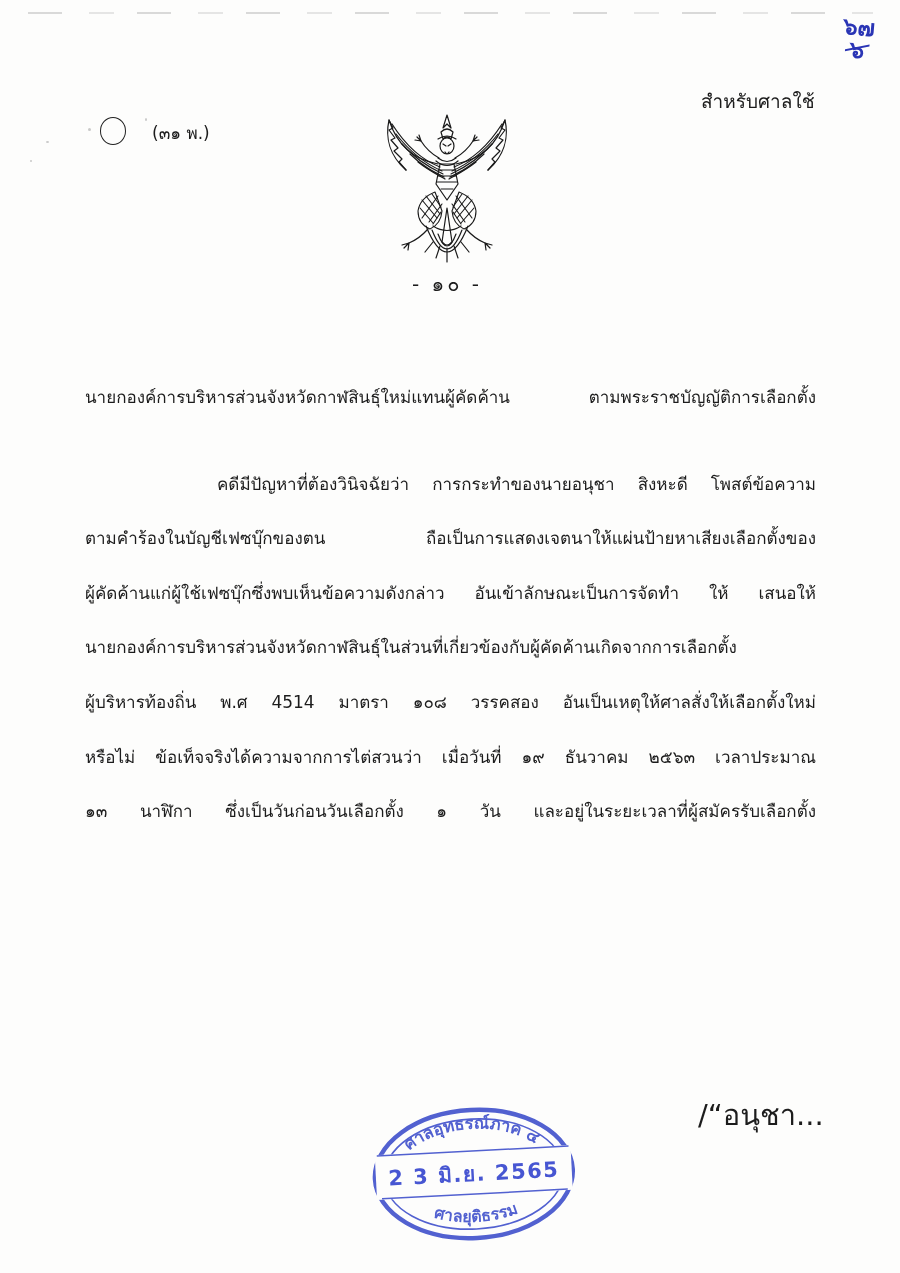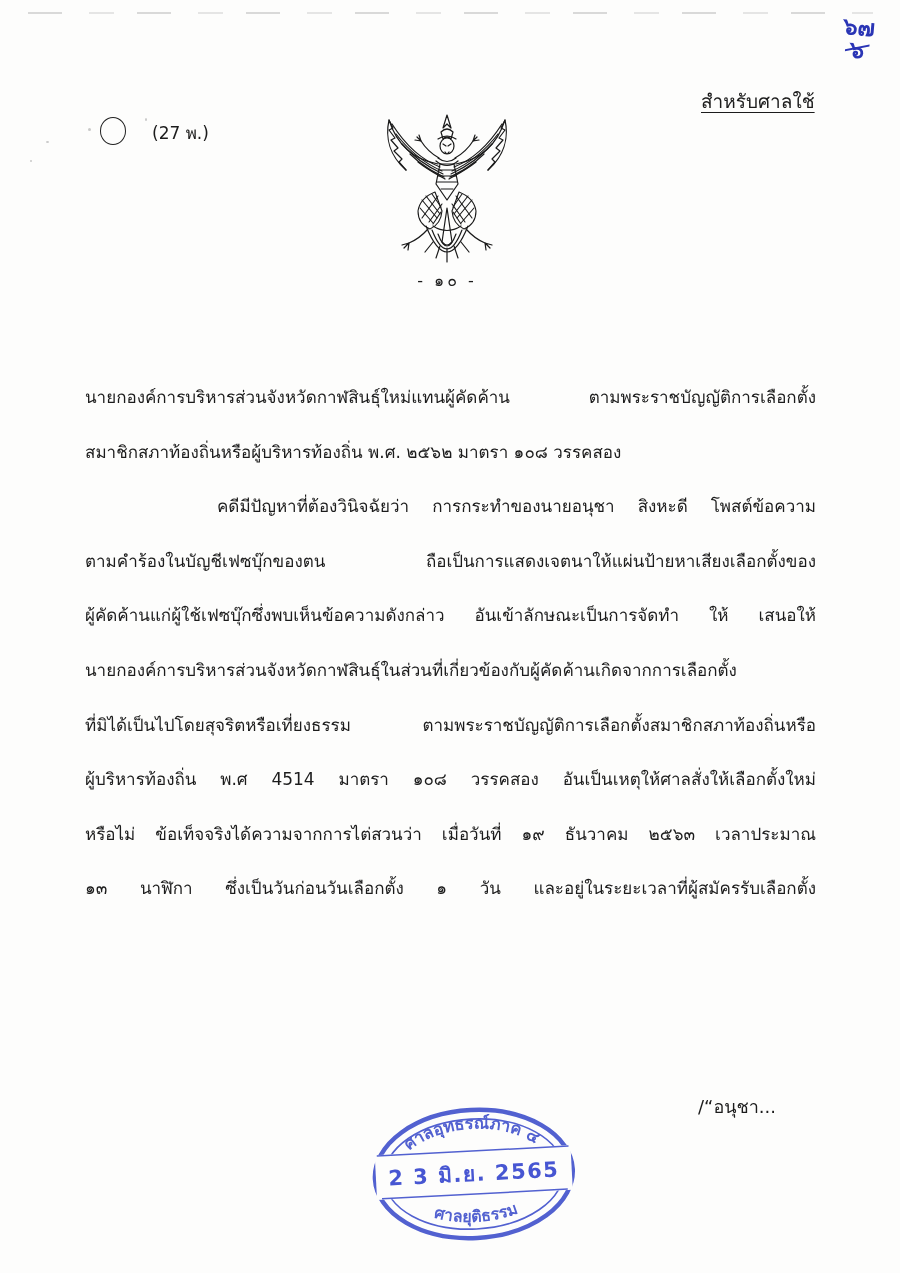--- a/index.html
+++ b/index.html
@@ -19,62 +19,62 @@
   .hw-note{
     position:absolute;left:841px;top:17px;width:34px;text-align:center;
     color:#2a35b5;font-size:23px;font-weight:bold;line-height:.95;
     transform:rotate(5deg);
   }
   .hw-slash{display:block;width:24px;height:12px;margin:-4px auto -9px;
     border-bottom:2px solid #2a35b5;transform:skewY(-16deg);}
   
   .for-court{
     position:absolute;left:701px;top:86px;font-size:19px;
-    text-decoration:underline;text-underline-offset:4px;text-align:right;
+    text-underline-offset:4px;text-align:right;
   }
   .form-circle{
     position:absolute;left:100px;top:117px;width:24px;height:26px;
     border:1.6px solid #222;border-radius:50%;
   }
   .form-code{position:absolute;left:152px;top:119px;font-size:17px;}
   .emblem{position:absolute;left:372px;top:112px;}
   .page-number{
     position:absolute;left:447px;top:268px;transform:translateX(-50%);
-    font-size:16px;letter-spacing:3px;white-space:nowrap;
+    font-size:20px;letter-spacing:3px;white-space:nowrap;
   }
   
   .body-text{position:absolute;left:85px;top:383px;width:731px;font-size:17px;}
   .bline{
     height:54.6px;overflow:visible;white-space:normal;
     text-align:justify;text-align-last:justify;
   }
   .bline.noj{text-align-last:left;}
-  .bline.indent{padding-left:132px;}
-  .cont-mark{position:absolute;left:698px;top:1092px;font-size:18px;}
+  .bline.indent{padding-left:132px;margin-top:32px;}
+  .cont-mark{position:absolute;left:698px;top:1092px;font-size:29px;}
   
   .stamp{position:absolute;left:370px;top:1106px;transform:rotate(-3deg);opacity:.92;}
 </style>
 </head>
 <body>
 
 <div class="scan-line"></div>
 <div class="speck" style="left:88px;top:128px;width:3px;height:3px;"></div>
 <div class="speck" style="left:46px;top:141px;width:3px;height:2px;"></div>
 <div class="speck" style="left:145px;top:118px;width:2px;height:3px;"></div>
 <div class="speck" style="left:30px;top:160px;width:2px;height:2px;"></div>
 
 <div class="hw-note">
   <span>๖๗</span>
   <span class="hw-slash"></span>
   <span>๖</span>
 </div>
 
 <div class="for-court">สำหรับศาลใช้</div>
 <div class="form-circle"></div>
-<div class="form-code">(27 พ.)</div>
+<div class="form-code">(๓๑ พ.)</div>
 
 <div class="emblem">
 <svg width="150" height="180" viewBox="0 0 150 180">
   <defs>
     <g id="wingL" stroke="#1a1a1a" fill="none" stroke-width="1.2" stroke-linecap="round" stroke-linejoin="round">
       <path d="M66,52 C44,48 26,36 17,8 C13,26 18,44 34,58"></path>
       <path d="M17,8 L21,16 L17,18 L23,26 L19,28 L26,36 L22,39 L30,47 L27,50 L34,58"></path>
       <path d="M20,12 C34,34 50,48 68,55"></path>
       <path d="M24,22 C38,40 54,52 70,59"></path>
       <path d="M30,32 C44,48 58,56 71,62"></path>
@@ -126,26 +126,24 @@
     <path d="M54,114 Q75,166 96,114"></path>
     <path d="M75,136 v14 M68,134 l-4,12 M82,134 l4,12 M61,130 l-8,10 M89,130 l8,10"></path>
   </g>
 </svg>
 </div>
 
 <div class="page-number">- ๑๐ -</div>
 
 <div class="body-text">
   <div class="bline">นายกองค์การบริหารส่วนจังหวัดกาฬสินธุ์ใหม่แทนผู้คัดค้าน  ตามพระราชบัญญัติการเลือกตั้ง</div>
-  <div class="bline noj">สมาชิกสภาท้องถิ่นหรือผู้บริหารท้องถิ่น พ.ศ. ๒๕๖๒ มาตรา ๑๐๘ วรรคสอง</div>
   <div class="bline indent">คดีมีปัญหาที่ต้องวินิจฉัยว่า  การกระทำของนายอนุชา  สิงหะดี  โพสต์ข้อความ</div>
   <div class="bline">ตามคำร้องในบัญชีเฟซบุ๊กของตน  ถือเป็นการแสดงเจตนาให้แผ่นป้ายหาเสียงเลือกตั้งของ</div>
   <div class="bline">ผู้คัดค้านแก่ผู้ใช้เฟซบุ๊กซึ่งพบเห็นข้อความดังกล่าว  อันเข้าลักษณะเป็นการจัดทำ  ให้  เสนอให้</div>
   <div class="bline">นายกองค์การบริหารส่วนจังหวัดกาฬสินธุ์ในส่วนที่เกี่ยวข้องกับผู้คัดค้านเกิดจากการเลือกตั้ง</div>
-  <div class="bline">ที่มิได้เป็นไปโดยสุจริตหรือเที่ยงธรรม  ตามพระราชบัญญัติการเลือกตั้งสมาชิกสภาท้องถิ่นหรือ</div>
   <div class="bline">ผู้บริหารท้องถิ่น พ.ศ 4514 มาตรา ๑๐๘ วรรคสอง  อันเป็นเหตุให้ศาลสั่งให้เลือกตั้งใหม่</div>
   <div class="bline">หรือไม่  ข้อเท็จจริงได้ความจากการไต่สวนว่า  เมื่อวันที่ ๑๙ ธันวาคม ๒๕๖๓ เวลาประมาณ</div>
   <div class="bline">๑๓ นาฬิกา  ซึ่งเป็นวันก่อนวันเลือกตั้ง ๑ วัน  และอยู่ในระยะเวลาที่ผู้สมัครรับเลือกตั้ง</div>
 </div>
 
 <div class="cont-mark">/“อนุชา...</div>
 
 <div class="stamp">
 <svg width="208" height="138" viewBox="0 0 208 138">
   <ellipse cx="104" cy="68" rx="99" ry="64" fill="none" stroke="#4454cd" stroke-width="4.5"></ellipse>

